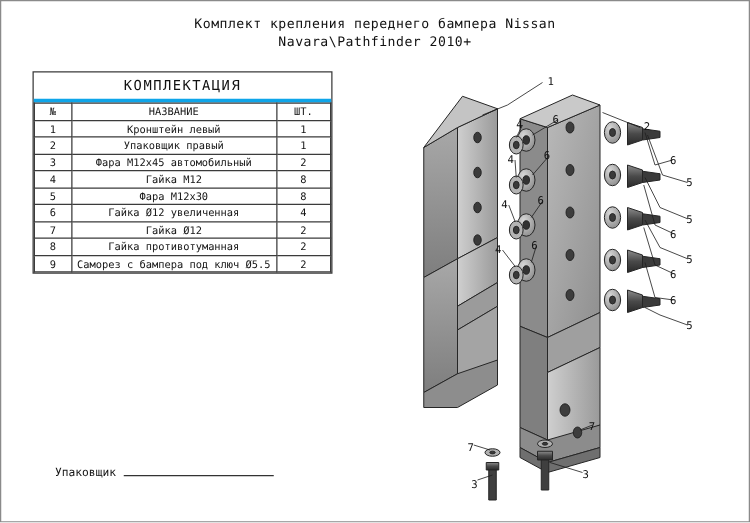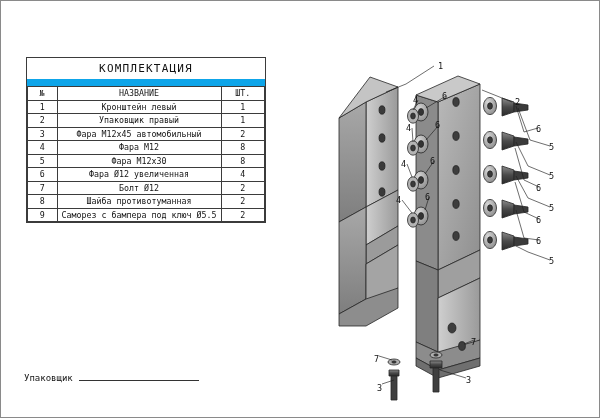--- a/index.html
+++ b/index.html
@@ -42,39 +42,39 @@
   #spec table {
     width: 100%;
     border-collapse: collapse;
     font-size: 8.3px;
     color: #141414;
   }
   #spec caption {
     font-size: 11px;
     letter-spacing: 1.2px;
     padding: 4px 0 4px 0;
-    border-bottom: 7px solid #0ea5e9;
+    border-bottom: 3px solid #0ea5e9;
     color: #111;
   }
   #spec th, #spec td {
     border: 1px solid #3b3b3b;
     padding: 1px 2px;
     text-align: center;
     vertical-align: middle;
     line-height: 10.5px;
   }
   #spec th { font-weight: normal; }
   #spec col.c-no { width: 30px; }
   #spec col.c-name { width: 166px; }
   #spec col.c-qty { width: 44px; }
   #spec td.name { }
   
   #packer {
     position: absolute;
-    left: 24px; top: 372px;
+    left: 44px; top: 372px;
     font-size: 9px;
     color: #141414;
     white-space: nowrap;
   }
   #packer .rule {
     display: inline-block;
     width: 120px;
     border-bottom: 1px solid #333;
     margin-left: 6px;
     height: 9px;
@@ -92,20 +92,22 @@
     font-family: "DejaVu Sans Mono", monospace;
     color: #111;
   }
 </style>
 </head>
 <body>
 
 <div id="sheet"></div>
 
 <div id="title">
+  <div>Комплект крепления переднего бампера Nissan</div>
+  <div>Navara\Pathfinder 2010+</div>
 </div>
 
 <div id="spec">
   <table>
     <caption>КОМПЛЕКТАЦИЯ</caption>
     <colgroup>
       <col class="c-no">
         <col class="c-name">
         <col class="c-qty">
     </colgroup>
@@ -127,41 +129,41 @@
           <td class="name">Упаковщик правый</td>
           <td>1</td>
         </tr>
         <tr>
           <td>3</td>
           <td class="name">Фара М12х45 автомобильный</td>
           <td>2</td>
         </tr>
         <tr>
           <td>4</td>
-          <td class="name">Фара М12</td>
+          <td class="name">Гайка М12</td>
           <td>8</td>
         </tr>
         <tr>
           <td>5</td>
           <td class="name">Фара М12х30</td>
           <td>8</td>
         </tr>
         <tr>
           <td>6</td>
-          <td class="name">Фара Ø12 увеличенная</td>
+          <td class="name">Гайка Ø12 увеличенная</td>
           <td>4</td>
         </tr>
         <tr>
           <td>7</td>
-          <td class="name">Болт Ø12</td>
+          <td class="name">Гайка Ø12</td>
           <td>2</td>
         </tr>
         <tr>
           <td>8</td>
-          <td class="name">Шайба противотуманная</td>
+          <td class="name">Гайка противотуманная</td>
           <td>2</td>
         </tr>
         <tr>
           <td>9</td>
           <td class="name">Саморез с бампера под ключ  Ø5.5</td>
           <td>2</td>
         </tr>
       </tbody>
   </table>
 </div>

